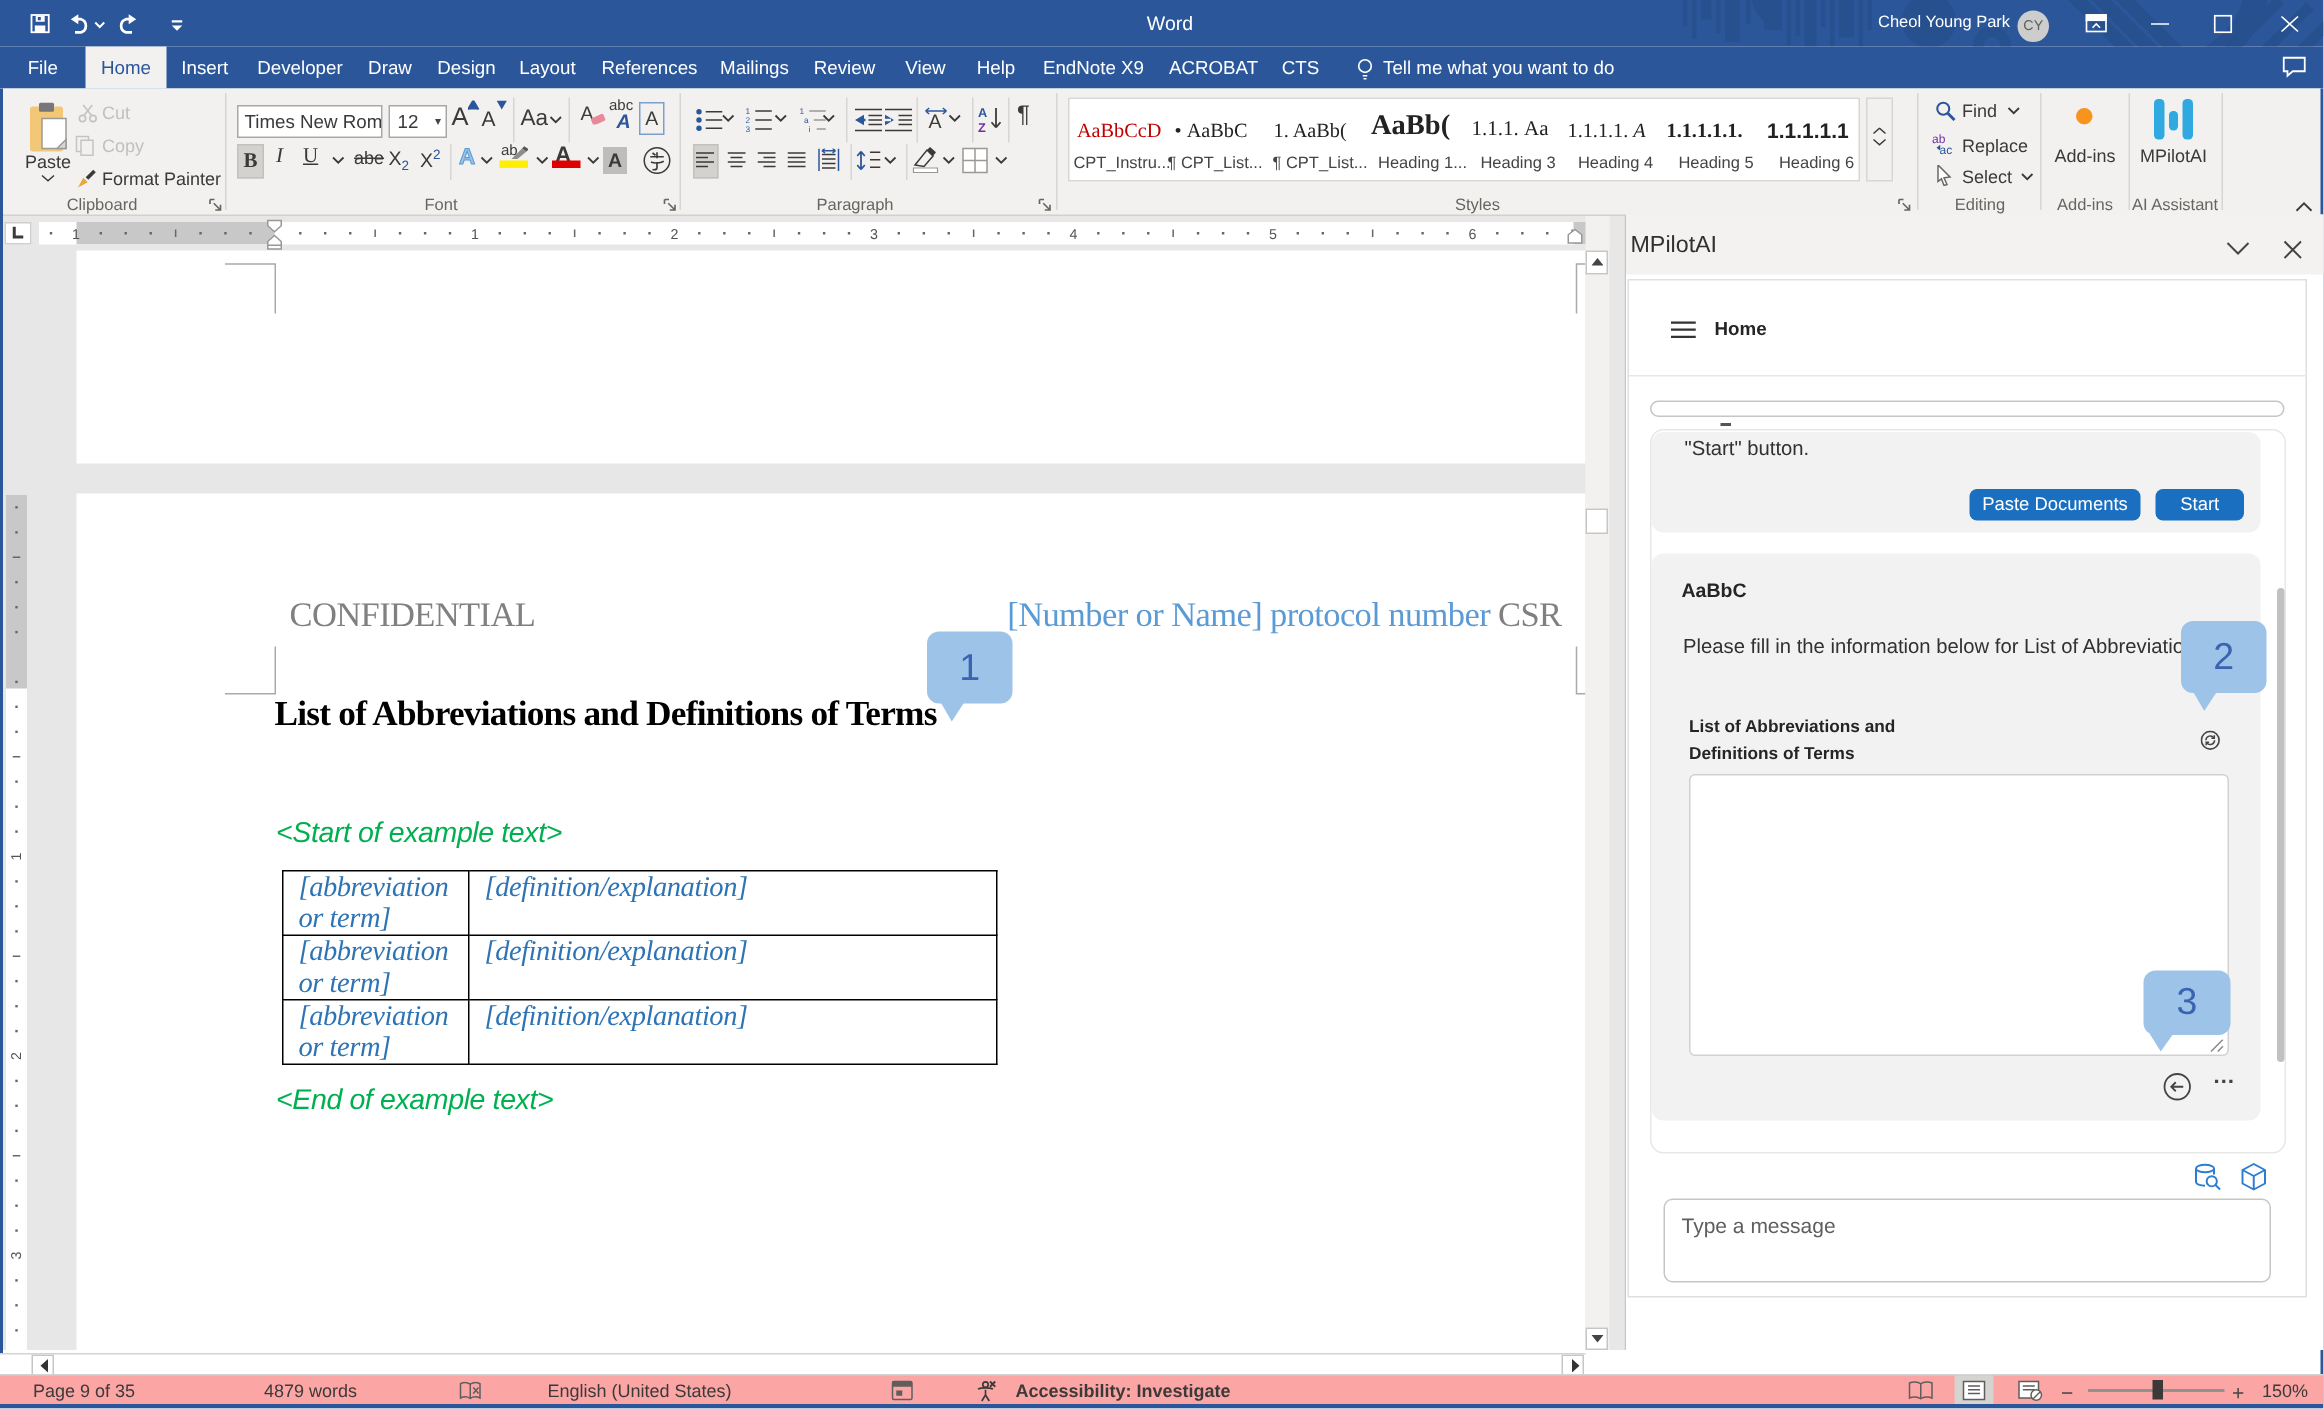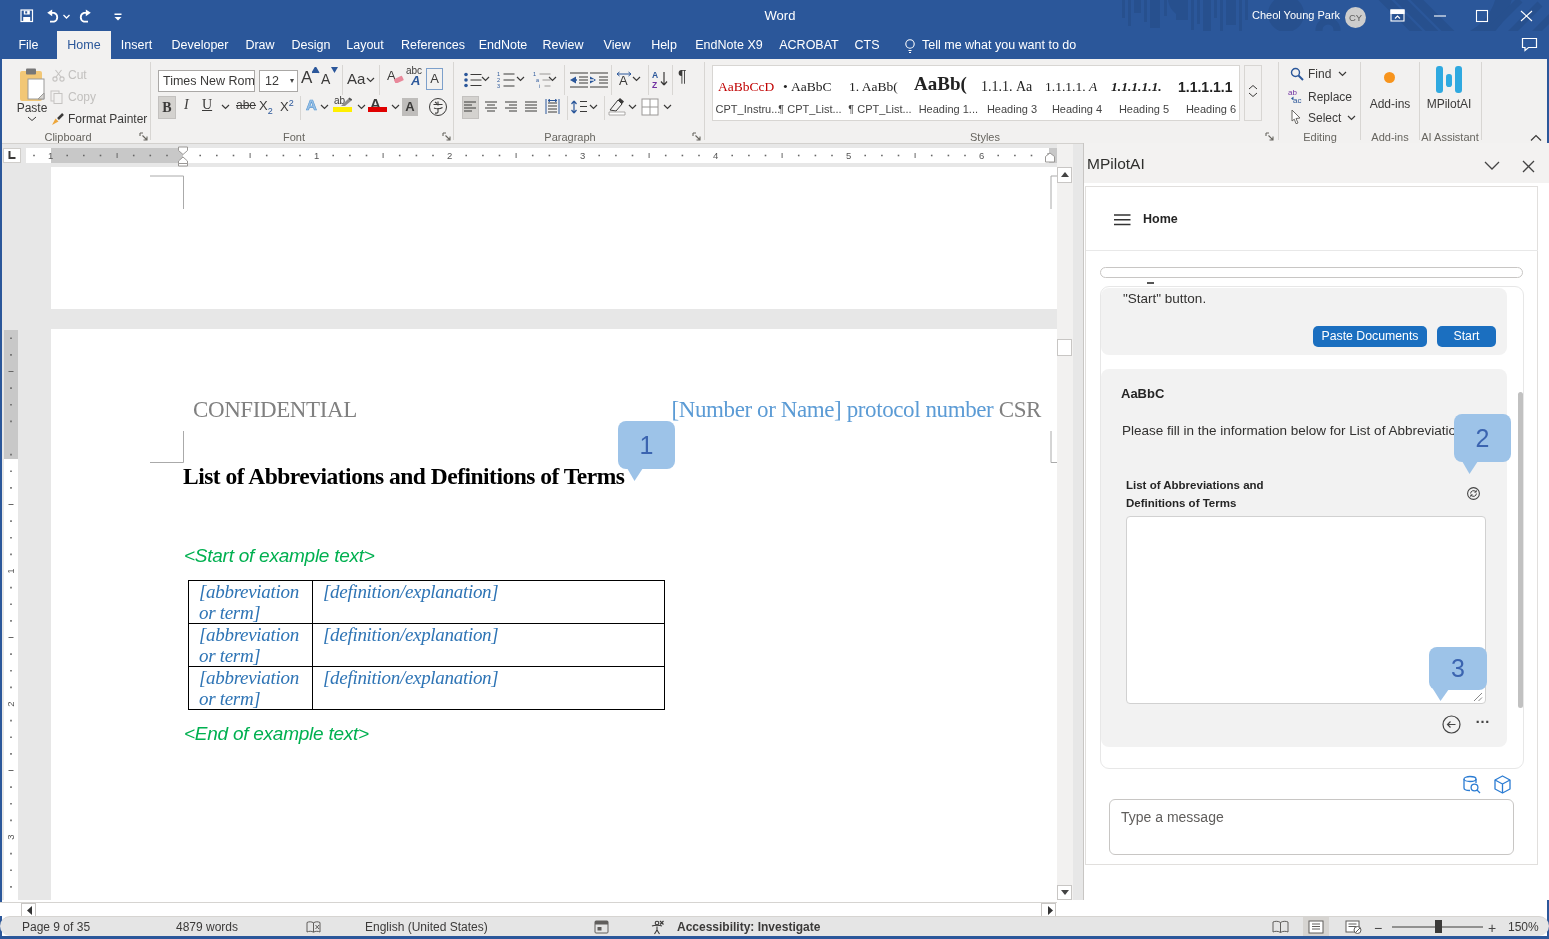--- a/index.html
+++ b/index.html
@@ -16,21 +16,21 @@
 .gdiv { position:absolute; top:3px; width:1px; height:78px; background:#d8d6d3; }
 .glabel { position:absolute; top:72px; height:12px; font-size:11px; color:#67655f; text-align:center; width:120px; }
 .launcher { position:absolute; top:73px; width:10px; height:10px; }
 
 #docarea { left:2px; top:144px; width:1081px; height:756px; background:#e7e7e7; overflow:hidden; }
 #leftedge { left:0; top:59px; width:2px; height:877px; background:#2b579a; }
 
 #panel { left:1083px; top:143px; width:466px; height:757px; background:#fff; border-left:1px solid #c8c6c4; }
 
 #hscroll { left:0; top:902px; width:1057px; height:14px; background:#fff; border-top:1px solid #d6d4d1; }
-#statusbar { left:0; top:916px; width:1549px; height:20px; background:#e5e5e5; border-top:1px solid #d6d4d1;border-radius:10px; }
+#statusbar { left:0; top:916px; width:1549px; height:20px; background:#fca5a5; border-top:1px solid #d6d4d1; }
 #bluestrip { left:0; top:936px; width:1549px; height:3px; background:#2b579a; }
 .sb-txt { position:absolute; top:3px; font-size:12px; color:#3b3a39; }
 </style>
 </head>
 <body>
 <div class="abs" id="titlebar">
 
   <svg class="abs" style="left:1090px;top:0" width="459" height="31" viewBox="0 0 459 31">
     <g fill="#27508e">
       <rect x="32" y="0" width="3" height="18"></rect>
@@ -94,21 +94,21 @@
 </div>
 <div class="abs" id="tabrow">
   <div class="tab" style="left:10px;width:37px;">File</div>
   <div id="hometab">Home</div>
   <div class="tab" style="left:118px;width:37px;">Insert</div>
   <div class="tab" style="left:168px;width:64px;">Developer</div>
   <div class="tab" style="left:240px;width:40px;text-align:center;">Draw</div>
   <div class="tab" style="left:288px;width:46px;">Design</div>
   <div class="tab" style="left:342px;width:46px;">Layout</div>
   <div class="tab" style="left:398px;width:70px;">References</div>
-  <div class="tab" style="left:476px;width:54px;">EndNote</div>
+  <div class="tab" style="left:476px;width:54px;">Mailings</div>
   <div class="tab" style="left:538px;width:50px;">Review</div>
   <div class="tab" style="left:598px;width:38px;">View</div>
   <div class="tab" style="left:646px;width:36px;">Help</div>
   <div class="tab" style="left:692px;width:74px;">EndNote X9</div>
   <div class="tab" style="left:776px;width:66px;">ACROBAT</div>
   <div class="tab" style="left:850px;width:34px;">CTS</div>
   <svg class="abs" style="left:903px;top:7px" width="14" height="16" viewBox="0 0 14 16">
     <g stroke="#fff" fill="none" stroke-width="1.1">
       <circle cx="7" cy="6" r="4.2"></circle>
       <path d="M5.5 12.5 h3 M6 14.5 h2"></path>
@@ -358,21 +358,21 @@
   <div class="abs" style="left:783px;top:20px;width:62px;font-size:13.5px;color:#222;font-family:'Liberation Serif',serif;">•&nbsp;AaBbC</div>
   <div class="abs" style="left:776px;top:44px;width:68px;font-size:11px;color:#444;text-align:center;white-space:nowrap;">¶ CPT_List...</div>
   <div class="abs" style="left:849px;top:20px;width:66px;font-size:13.5px;color:#222;font-family:'Liberation Serif',serif;">1. AaBb(</div>
   <div class="abs" style="left:846px;top:44px;width:68px;font-size:11px;color:#444;text-align:center;white-space:nowrap;">¶ CPT_List...</div>
   <div class="abs" style="left:914px;top:14px;width:66px;font-size:19px;font-weight:bold;color:#222;font-family:'Liberation Serif',serif;">AaBb(</div>
   <div class="abs" style="left:912px;top:44px;width:66px;font-size:11px;color:#444;text-align:right;white-space:nowrap;">Heading 1...</div>
   <div class="abs" style="left:981px;top:20px;width:66px;font-size:14px;color:#222;font-family:'Liberation Serif',serif;">1.1.1.&nbsp;Aa</div>
   <div class="abs" style="left:978px;top:44px;width:68px;font-size:11px;color:#444;text-align:center;white-space:nowrap;">Heading 3</div>
   <div class="abs" style="left:1045px;top:20px;width:68px;font-size:13.5px;color:#222;font-family:'Liberation Serif',serif;">1.1.1.1.&nbsp;<span style="font-style:italic">A</span></div>
   <div class="abs" style="left:1043px;top:44px;width:68px;font-size:11px;color:#444;text-align:center;white-space:nowrap;">Heading 4</div>
-  <div class="abs" style="left:1111px;top:20px;width:68px;font-size:13.5px;font-style:italic;font-weight:bold;color:#222;font-family:'Liberation Serif',serif;">1.1.1.1.1.</div>
+  <div class="abs" style="left:1111px;top:20px;width:68px;font-size:13.5px;font-weight:bold;color:#222;font-family:'Liberation Serif',serif;">1.1.1.1.1.</div>
   <div class="abs" style="left:1110px;top:44px;width:68px;font-size:11px;color:#444;text-align:center;white-space:nowrap;">Heading 5</div>
   <div class="abs" style="left:1178px;top:20px;width:68px;font-size:14px;font-weight:bold;color:#222;">1.1.1.1.1</div>
   <div class="abs" style="left:1177px;top:44px;width:68px;font-size:11px;color:#444;text-align:center;white-space:nowrap;">Heading 6</div>
   <div class="abs" style="left:1244px;top:6px;width:18px;height:56px;background:#f2f1f0;border:1px solid #d8d6d3;"></div>
   <svg class="abs" style="left:1248px;top:26px" width="10" height="14" viewBox="0 0 10 14">
     <path d="M1 4 l4-3.5 4 3.5" stroke="#3b3a39" fill="none"></path>
     <path d="M1 8 l4 3.5 4-3.5" stroke="#3b3a39" fill="none"></path>
   </svg>
   <div class="glabel" style="left:925px;">Styles</div>
   <svg class="launcher" style="left:1265px;" width="10" height="10" viewBox="0 0 10 10">

